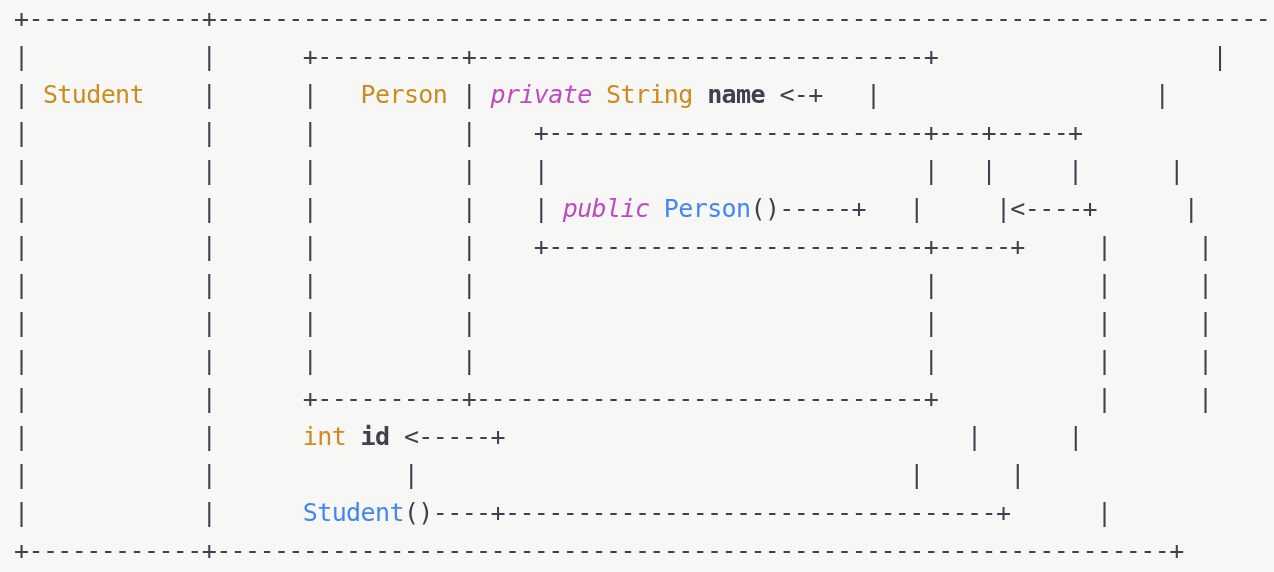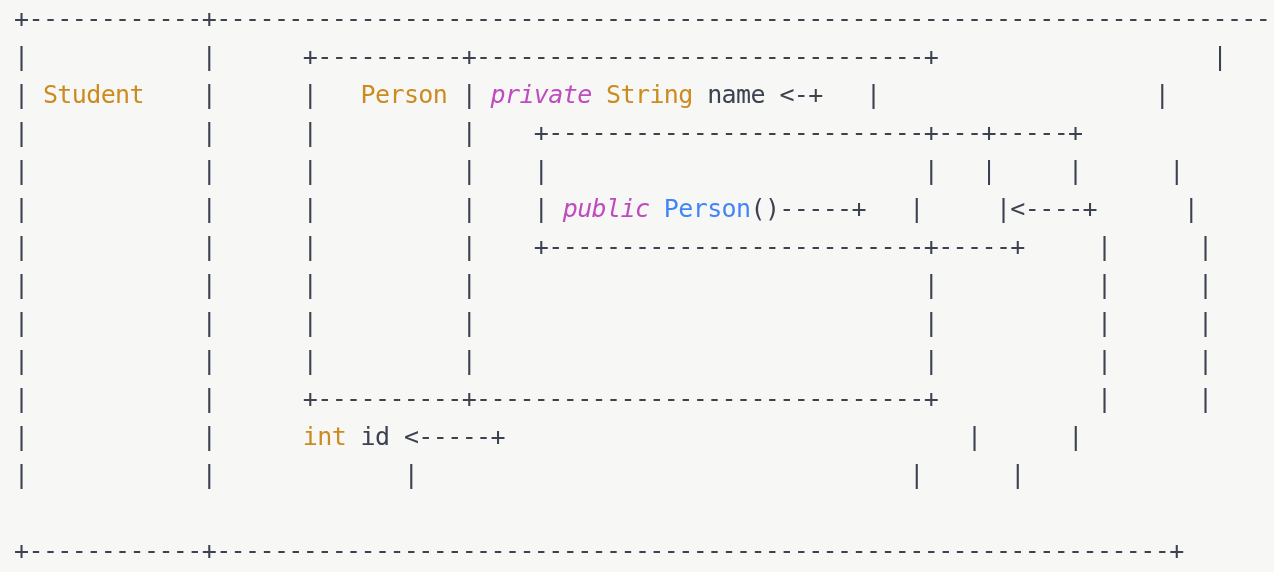--- a/index.html
+++ b/index.html
@@ -28,34 +28,35 @@
     white-space: pre;
     font-family: "DejaVu Sans Mono", "Liberation Mono", monospace;
     font-size: 25px;
     letter-spacing: 0px;
     color: #3c4250;
     font-weight: 500;
   }
   .tok-kw     { color: #c04ac0; font-style: italic; }
   .tok-type   { color: #cc8b1f; }
   .tok-class  { color: #4285f4; }
-  .tok-ident  { color: #3c4250; }
+  .tok-ident  { color: #3c4250; font-weight: bold; }
   .tok-rule   { color: #3c4250; }
 </style>
 </head>
 <body>
 
 <div id="diagram" style="background: rgb(247, 247, 246);">
     <div class="art-line" style="top: 0px; left: 14px; font-size: 25px; line-height: 38px; letter-spacing: -0.6116px;"><span class="tok-rule" style="color: rgb(60, 66, 80);">+------------+</span><span class="tok-rule" style="color: rgb(60, 66, 80);">--------------------------------------------------------------------------</span></div>
     <div class="art-line" style="top: 38px; left: 14px; font-size: 25px; line-height: 38px; letter-spacing: -0.6116px;"><span class="tok-rule" style="color: rgb(60, 66, 80);">|            |      +----------+-------------------------------+</span><span class="tok-rule" style="color: rgb(60, 66, 80);">                   |</span></div>
     <div class="art-line" style="top: 76px; left: 14px; font-size: 25px; line-height: 38px; letter-spacing: -0.6116px;"><span class="tok-rule" style="color: rgb(60, 66, 80);">| </span><span class="tok-type" style="color: rgb(204, 139, 31);">Student</span><span class="tok-rule" style="color: rgb(60, 66, 80);">    |      |   </span><span class="tok-type" style="color: rgb(204, 139, 31);">Person</span><span class="tok-rule" style="color: rgb(60, 66, 80);"> | </span><span class="tok-kw" style="color: rgb(192, 74, 192);">private</span><span class="tok-rule" style="color: rgb(60, 66, 80);"> </span><span class="tok-type" style="color: rgb(204, 139, 31);">String</span><span class="tok-rule" style="color: rgb(60, 66, 80);"> </span><span class="tok-ident" style="color: rgb(60, 66, 80);">name</span><span class="tok-rule" style="color: rgb(60, 66, 80);"> &lt;-+   |                   |</span></div>
     <div class="art-line" style="top: 114px; left: 14px; font-size: 25px; line-height: 38px; letter-spacing: -0.6116px;"><span class="tok-rule" style="color: rgb(60, 66, 80);">|            |      |          |    +--------------------------+---+-----+</span><span class="tok-rule" style="color: rgb(60, 66, 80);">              |</span></div>
     <div class="art-line" style="top: 152px; left: 14px; font-size: 25px; line-height: 38px; letter-spacing: -0.6116px;"><span class="tok-rule" style="color: rgb(60, 66, 80);">|            |      |          |    |                          |   |     |      |</span></div>
     <div class="art-line" style="top: 190px; left: 14px; font-size: 25px; line-height: 38px; letter-spacing: -0.6116px;"><span class="tok-rule" style="color: rgb(60, 66, 80);">|            |      |          |    | </span><span class="tok-kw" style="color: rgb(192, 74, 192);">public</span><span class="tok-rule" style="color: rgb(60, 66, 80);"> </span><span class="tok-class" style="color: rgb(66, 133, 244);">Person</span><span class="tok-rule" style="color: rgb(60, 66, 80);">()-----+   |     |&lt;----+      |</span></div>
     <div class="art-line" style="top: 228px; left: 14px; font-size: 25px; line-height: 38px; letter-spacing: -0.6116px;"><span class="tok-rule" style="color: rgb(60, 66, 80);">|            |      |          |    +--------------------------+-----+     |      |</span></div>
     <div class="art-line" style="top: 266px; left: 14px; font-size: 25px; line-height: 38px; letter-spacing: -0.6116px;"><span class="tok-rule" style="color: rgb(60, 66, 80);">|            |      |          |                               |           |      |</span></div>
     <div class="art-line" style="top: 304px; left: 14px; font-size: 25px; line-height: 38px; letter-spacing: -0.6116px;"><span class="tok-rule" style="color: rgb(60, 66, 80);">|            |      |          |                               |           |      |</span></div>
     <div class="art-line" style="top: 342px; left: 14px; font-size: 25px; line-height: 38px; letter-spacing: -0.6116px;"><span class="tok-rule" style="color: rgb(60, 66, 80);">|            |      |          |                               |           |      |</span></div>
     <div class="art-line" style="top: 380px; left: 14px; font-size: 25px; line-height: 38px; letter-spacing: -0.6116px;"><span class="tok-rule" style="color: rgb(60, 66, 80);">|            |      +----------+-------------------------------+           |      |</span></div>
     <div class="art-line" style="top: 418px; left: 14px; font-size: 25px; line-height: 38px; letter-spacing: -0.6116px;"><span class="tok-rule" style="color: rgb(60, 66, 80);">|            |      </span><span class="tok-type" style="color: rgb(204, 139, 31);">int</span><span class="tok-rule" style="color: rgb(60, 66, 80);"> </span><span class="tok-ident" style="color: rgb(60, 66, 80);">id</span><span class="tok-rule" style="color: rgb(60, 66, 80);"> &lt;-----+                                |      |</span></div>
     <div class="art-line" style="top: 456px; left: 14px; font-size: 25px; line-height: 38px; letter-spacing: -0.6116px;"><span class="tok-rule" style="color: rgb(60, 66, 80);">|            |             |                                  |      |</span></div>
+    <div class="art-line" style="top: 494px; left: 14px; font-size: 25px; line-height: 38px; letter-spacing: -0.6116px;"><span class="tok-rule" style="color: rgb(60, 66, 80);">|            |      </span><span class="tok-class" style="color: rgb(66, 133, 244);">Student</span><span class="tok-rule" style="color: rgb(60, 66, 80);">()----+----------------------------------+      |</span></div>
     <div class="art-line" style="top: 532px; left: 14px; font-size: 25px; line-height: 38px; letter-spacing: -0.6116px;"><span class="tok-rule" style="color: rgb(60, 66, 80);">+------------+------------------------------------------------------------------+</span></div>
   </div>
 
 </body></html>

